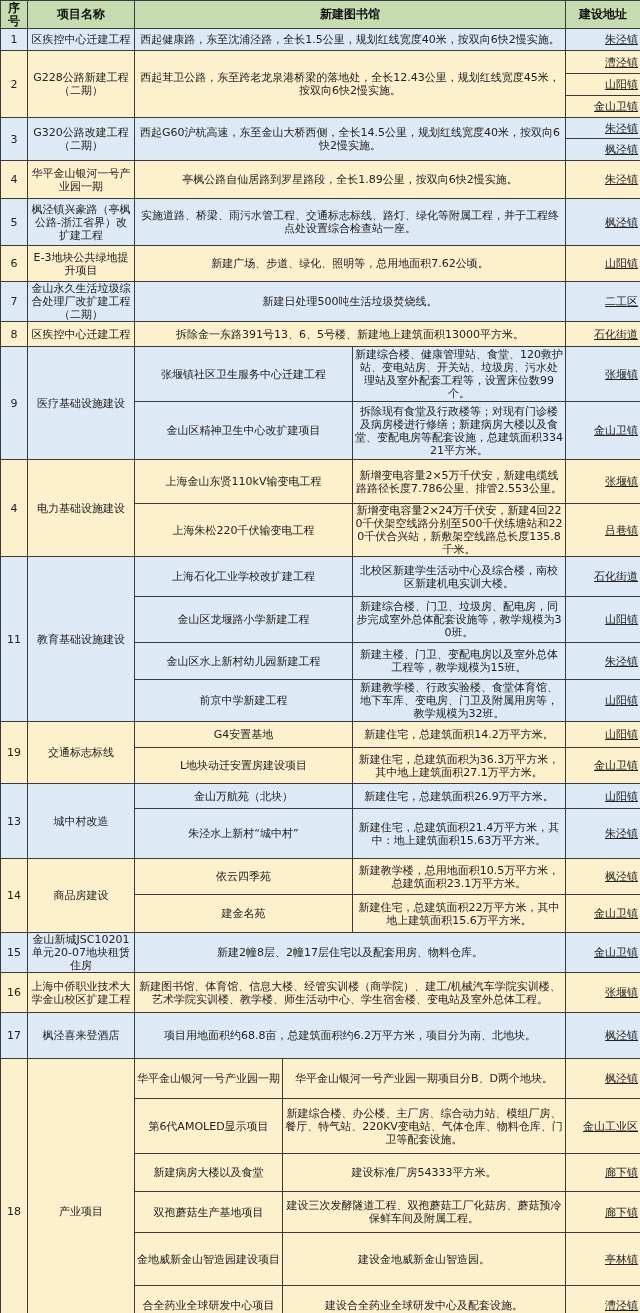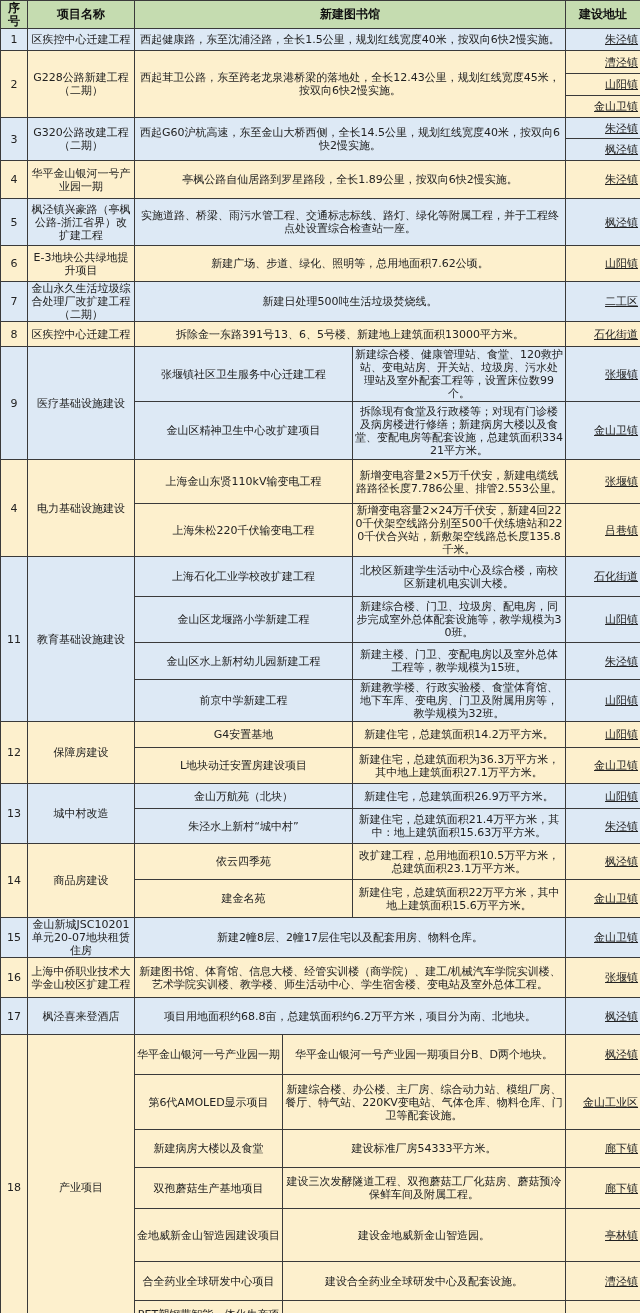--- a/index.html
+++ b/index.html
@@ -151,50 +151,50 @@
       <td class="l">新建主楼、门卫、变配电房以及室外总体工程等，教学规模为15班。</td>
       <td class="loc">朱泾镇</td>
     </tr>
     <tr class="blue" style="height:42px">
       <td colspan="2" class="l">前京中学新建工程</td>
       <td class="l">新建教学楼、行政实验楼、食堂体育馆、地下车库、变电房、门卫及附属用房等，教学规模为32班。</td>
       <td class="loc">山阳镇</td>
     </tr>
 
     <tr class="yel" style="height:26px">
-      <td rowspan="2" class="c">12</td>
-      <td rowspan="2" class="c">保障房建设</td>
+      <td rowspan="2" class="c">19</td>
+      <td rowspan="2" class="c">交通标志标线</td>
       <td colspan="2" class="l">G4安置基地</td>
       <td class="l">新建住宅，总建筑面积14.2万平方米。</td>
       <td class="loc">山阳镇</td>
     </tr>
     <tr class="yel" style="height:36px">
       <td colspan="2" class="l">L地块动迁安置房建设项目</td>
       <td class="l">新建住宅，总建筑面积为36.3万平方米，其中地上建筑面积27.1万平方米。</td>
       <td class="loc">金山卫镇</td>
     </tr>
 
     <tr class="blue" style="height:25px">
       <td rowspan="2" class="c">13</td>
       <td rowspan="2" class="c">城中村改造</td>
       <td colspan="2" class="l">金山万航苑（北块）</td>
       <td class="l">新建住宅，总建筑面积26.9万平方米。</td>
       <td class="loc">山阳镇</td>
     </tr>
-    <tr class="blue" style="height:35px">
+    <tr class="blue" style="height:50px">
       <td colspan="2" class="l">朱泾水上新村“城中村”</td>
       <td class="l">新建住宅，总建筑面积21.4万平方米，其中：地上建筑面积15.63万平方米。</td>
       <td class="loc">朱泾镇</td>
     </tr>
 
     <tr class="yel" style="height:36px">
       <td rowspan="2" class="c">14</td>
       <td rowspan="2" class="c">商品房建设</td>
       <td colspan="2" class="l">依云四季苑</td>
-      <td class="l">改扩建工程，总用地面积10.5万平方米，总建筑面积23.1万平方米。</td>
+      <td class="l">新建教学楼，总用地面积10.5万平方米，总建筑面积23.1万平方米。</td>
       <td class="loc">枫泾镇</td>
     </tr>
     <tr class="yel" style="height:38px">
       <td colspan="2" class="l">建金名苑</td>
       <td class="l">新建住宅，总建筑面积22万平方米，其中地上建筑面积15.6万平方米。</td>
       <td class="loc">金山卫镇</td>
     </tr>
 
     <tr class="blue" style="height:38px">
       <td class="c">15</td>
@@ -203,21 +203,21 @@
       <td class="loc">金山卫镇</td>
     </tr>
 
     <tr class="yel" style="height:40px">
       <td class="c">16</td>
       <td class="c">上海中侨职业技术大学金山校区扩建工程</td>
       <td colspan="3" class="l">新建图书馆、体育馆、信息大楼、经管实训楼（商学院）、建工/机械汽车学院实训楼、艺术学院实训楼、教学楼、师生活动中心、学生宿舍楼、变电站及室外总体工程。</td>
       <td class="loc">张堰镇</td>
     </tr>
 
-    <tr class="blue" style="height:37px">
+    <tr class="blue" style="height:46px">
       <td class="c">17</td>
       <td class="c">枫泾喜来登酒店</td>
       <td colspan="3" class="l">项目用地面积约68.8亩，总建筑面积约6.2万平方米，项目分为南、北地块。</td>
       <td class="loc">枫泾镇</td>
     </tr>
 
     <tr class="yel" style="height:40px">
       <td rowspan="7" class="c">18</td>
       <td rowspan="7" class="c">产业项目</td>
       <td class="l">华平金山银河一号产业园一期</td>

